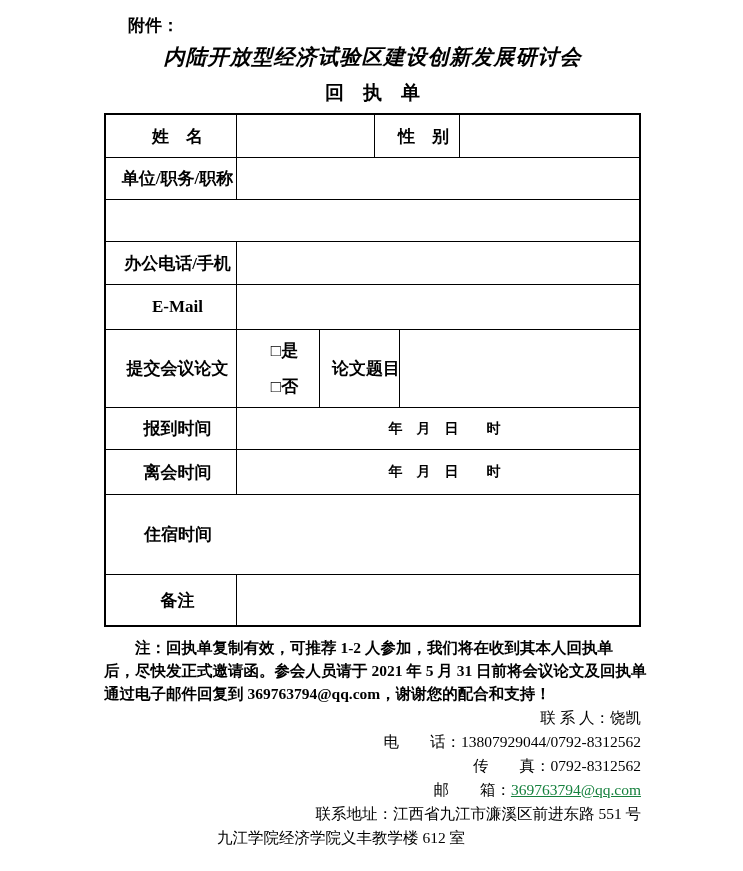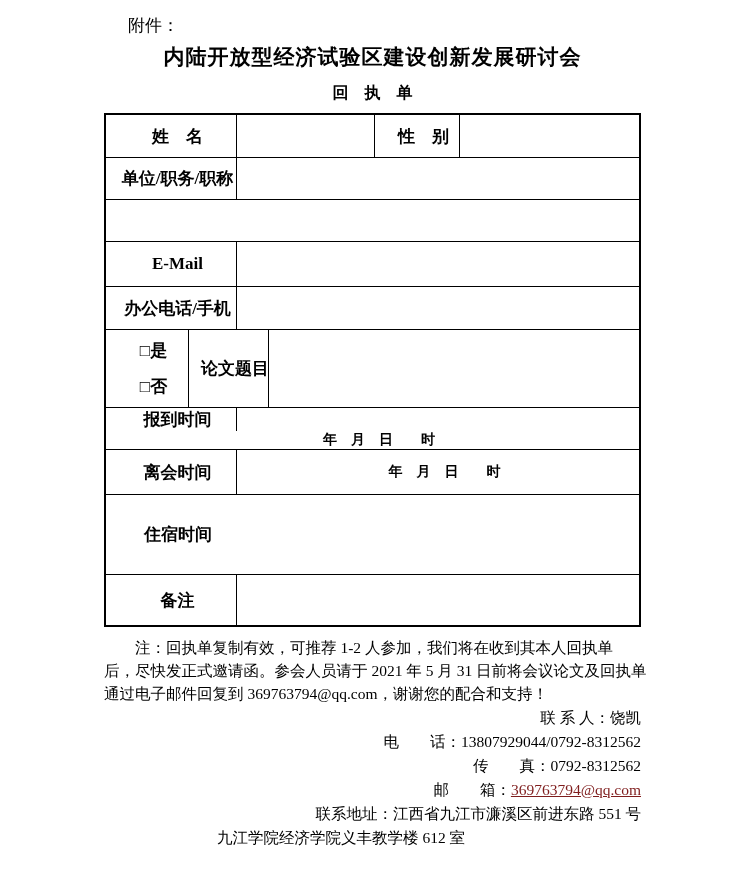--- a/index.html
+++ b/index.html
@@ -4,23 +4,23 @@
 <style>
   html,body{margin:0;padding:0;}
   body{
     width:743px;height:871px;position:relative;
     background:#ffffff;color:#000;
     font-family:"Liberation Serif","DejaVu Serif",serif;
     overflow:hidden;
   }
   .doc{position:absolute;left:104px;top:14px;width:537px;}
 
-  .attachment{font-weight:normal;font-size:17px;line-height:24px;padding-left:24px;}
-  .title{text-align:center;font-weight:bold;font-size:21px;line-height:30px;margin-top:4px;letter-spacing:1px;}
-  .subtitle{text-align:center;font-weight:bold;font-size:16px;line-height:26px;margin-top:8px;}
+  .attachment{font-weight:bold;font-size:17px;line-height:24px;padding-left:24px;}
+  .title{text-align:center;font-weight:bold;font-size:21px;line-height:30px;margin-top:4px;letter-spacing:1px;font-style:italic;}
+  .subtitle{text-align:center;font-weight:bold;font-size:19px;line-height:26px;margin-top:8px;}
 
   .tbl{border:2.5px solid #000;margin-top:7px;background:#fff;}
   .trow{display:flex;border-bottom:1px solid #000;box-sizing:border-box;align-items:stretch;}
   .trow:last-child{border-bottom:none;}
   .tcell{border-right:1px solid #000;box-sizing:border-box;display:flex;align-items:center;justify-content:center;padding-left:13px;}
   .tcell:last-child{border-right:none;}
   .lbl{font-weight:bold;font-size:17px;white-space:nowrap;}
   .val{font-weight:bold;font-size:14px;}
 
   .w-label{width:131px;flex:none;}
@@ -29,37 +29,37 @@
   .w-chk{width:83px;flex:none;}
   .w-ptitle{width:80px;flex:none;}
   .w-rest{flex:1;min-width:0;}
 
   .h-r1{height:43px;}
   .h-r2{height:42px;}
   .h-r3{height:42px;}
   .h-r4{height:43px;}
   .h-r5{height:45px;}
   .h-r6{height:78px;}
-  .h-r7{height:42px;flex-direction:column;}
+  .h-r7{height:42px;}
   .h-r8{height:45px;}
   .h-r9{height:80px;}
   .h-r10{height:50px;}
 
   .stack{display:flex;flex-direction:column;justify-content:center;align-items:center;gap:13px;}
   .stack .line{font-weight:bold;font-size:17px;white-space:nowrap;}
 
   .notes{margin-top:9px;font-size:15.5px;line-height:23px;text-align:justify;}
-  .note-line{white-space:nowrap;}
+  .note-line{white-space:nowrap;font-weight:bold;}
   .note-line.indent{text-indent:2em;}
 
   .contacts{margin-top:1px;margin-left:35px;font-size:15.5px;line-height:24px;}
   .contact-line{white-space:nowrap;text-align:right;}
   .contact-label{display:inline;}
   .contact-value{display:inline;}
-  .email-link{color:#7f1d1d;text-decoration:underline;cursor:pointer;}
+  .email-link{color:#15803d;text-decoration:underline;cursor:pointer;}
   .addr2{padding-left:78px;white-space:nowrap;}
 </style>
 </head>
 <body>
 
 <div class="doc">
 
   <div class="attachment">附件：</div>
   <div class="title">内陆开放型经济试验区建设创新发展研讨会</div>
   <div class="subtitle">回　执　单</div>
@@ -75,31 +75,32 @@
 
     <div class="trow h-r2">
       <div class="tcell w-label lbl">单位/职务/职称</div>
       <div class="tcell w-rest"></div>
     </div>
 
     <div class="trow h-r3">
       <div class="tcell w-rest"></div>
     </div>
 
+    <div class="trow h-r4">
+      <div class="tcell w-label lbl">办公电话/手机</div>
+      <div class="tcell w-rest"></div>
+    </div>
+
     <div class="trow h-r5">
       <div class="tcell w-label lbl">E-Mail</div>
       <div class="tcell w-rest"></div>
     </div>
 
-    <div class="trow h-r4">
-      <div class="tcell w-label lbl">办公电话/手机</div>
-      <div class="tcell w-rest"></div>
-    </div>
-
     <div class="trow h-r6">
+      <div class="tcell w-label lbl">提交会议论文</div>
       <div class="tcell w-chk">
         <div class="stack">
           <div class="line">□是</div>
           <div class="line">□否</div>
         </div>
       </div>
       <div class="tcell w-ptitle lbl">论文题目</div>
       <div class="tcell w-rest"></div>
     </div>
 

